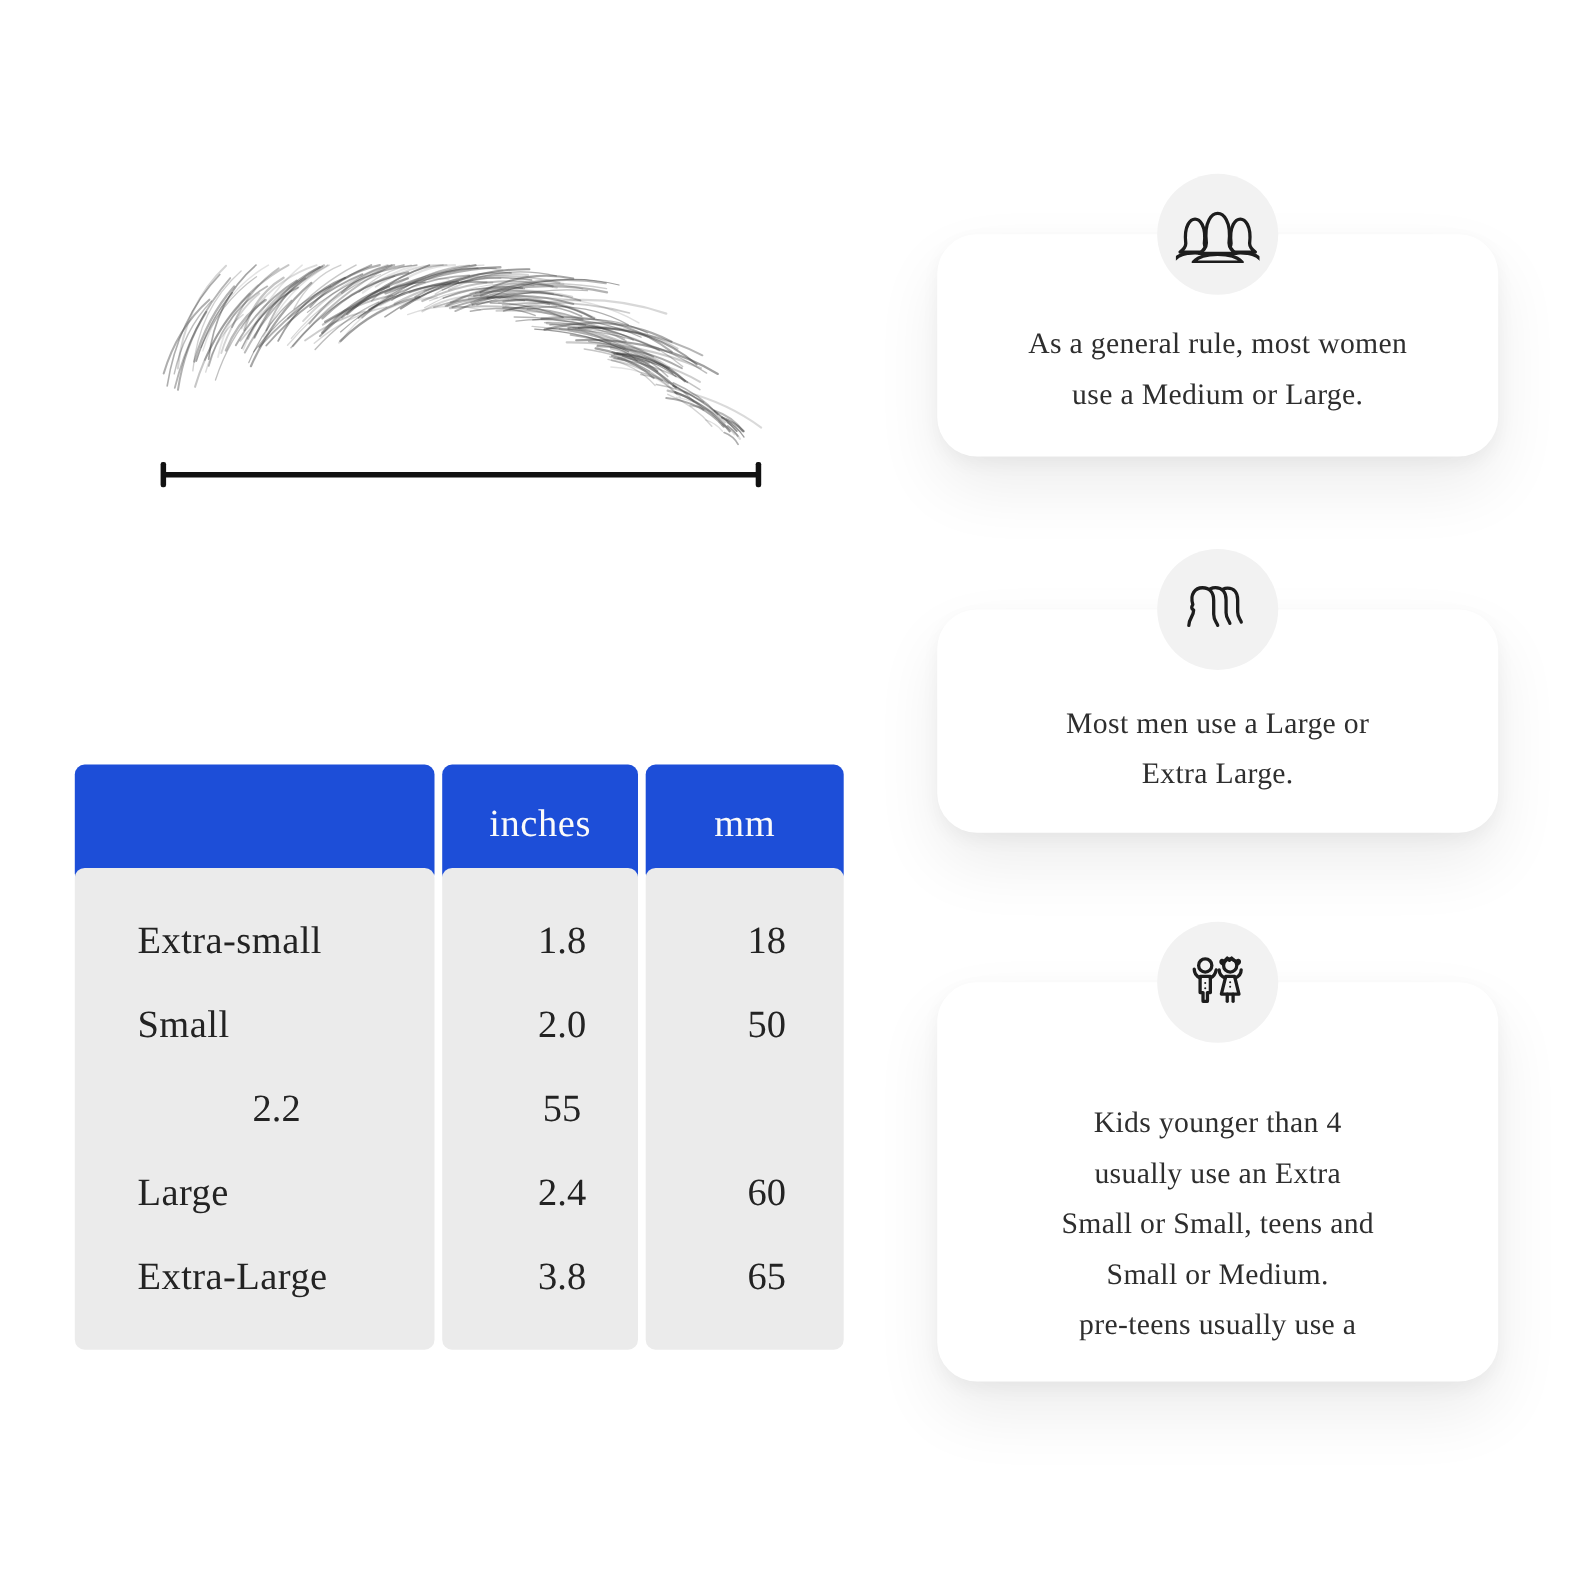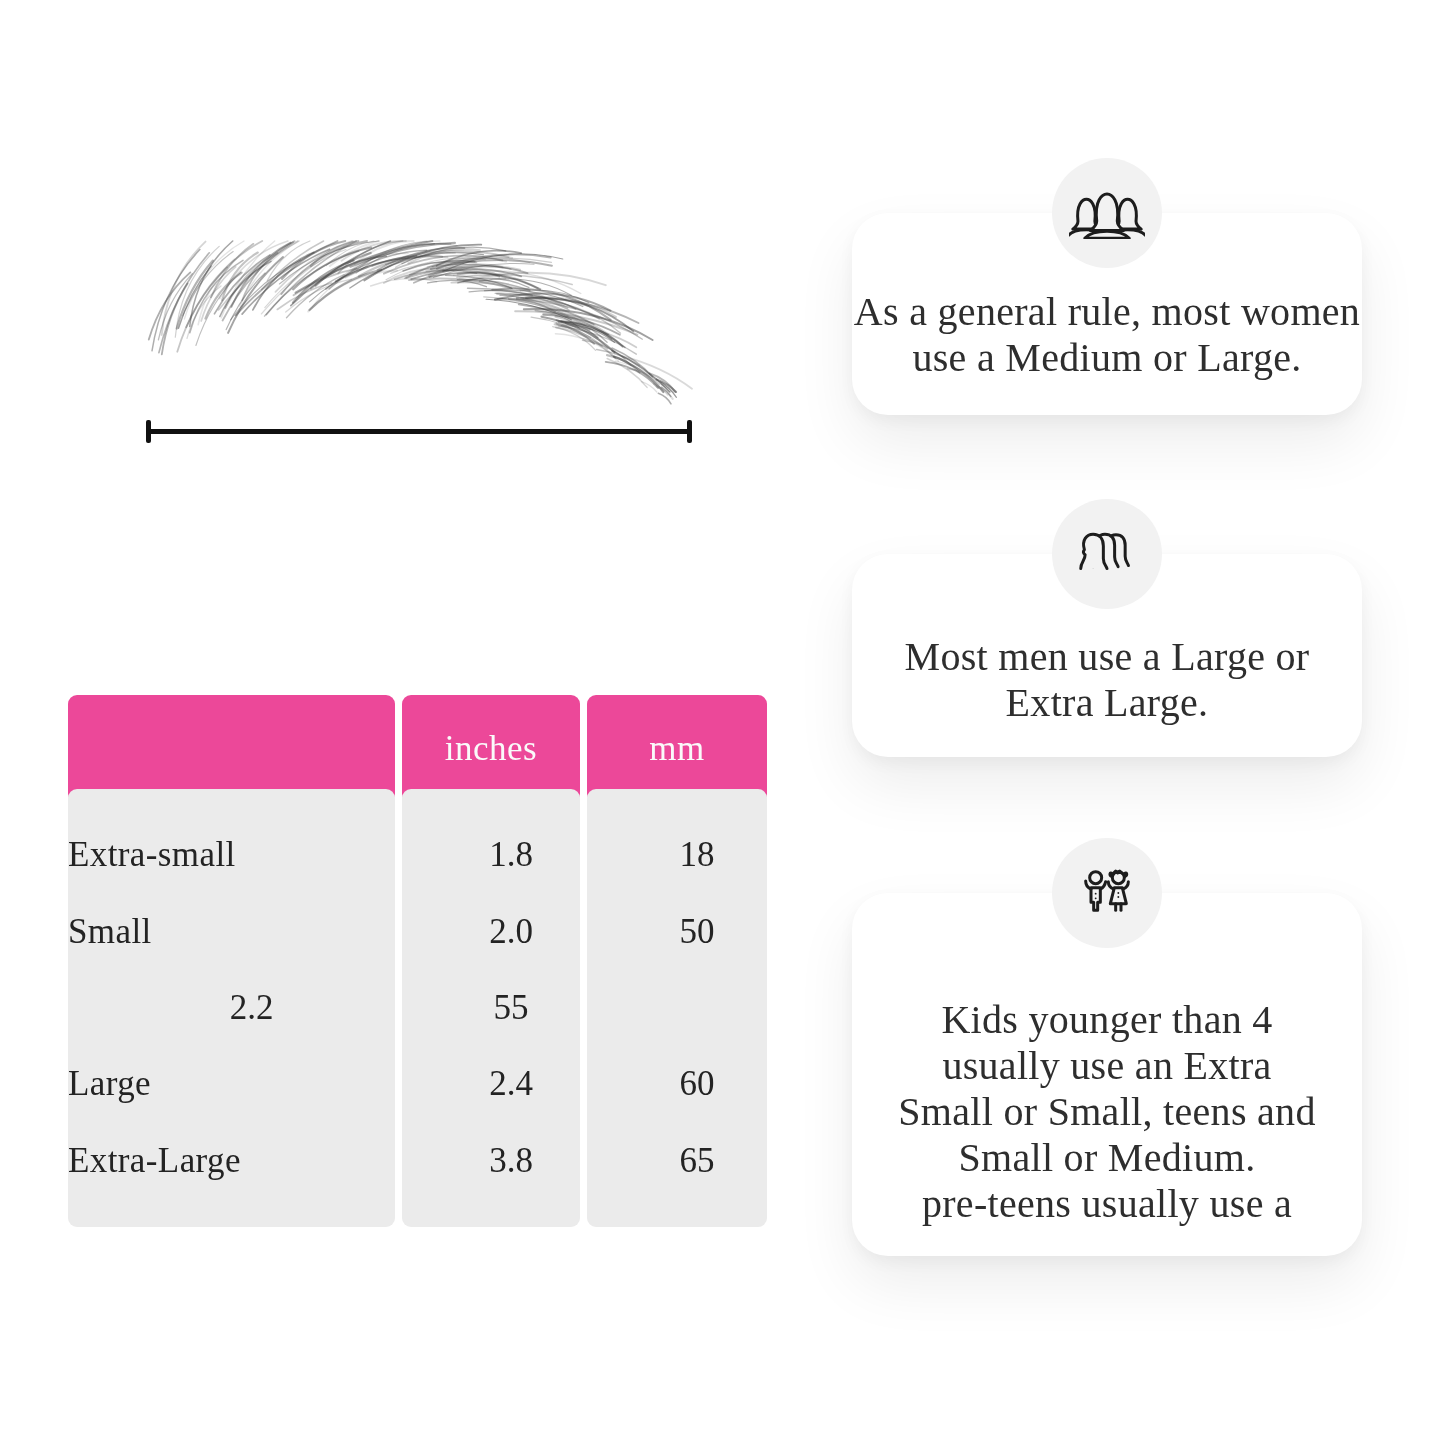--- a/index.html
+++ b/index.html
@@ -11,48 +11,48 @@
   .mline{position:absolute;left:146px;top:420px;width:546px;height:23px;}
   .mline .bar{position:absolute;left:2px;right:2px;top:9px;height:5px;background:#111;border-radius:2px;}
   .mline .cap{position:absolute;top:0;width:5px;height:23px;background:#111;border-radius:2px;}
   .mline .cap-l{left:0;}
   .mline .cap-r{right:0;}
 
   .caption{position:absolute;left:132px;top:500px;font-size:35px;line-height:54px;
            color:#2e2e2e;letter-spacing:0.4px;white-space:nowrap;}
 
   
-  .th{position:absolute;top:695px;height:108px;background:#ec4899;border-radius:9px;
+  .th{position:absolute;top:695px;height:108px;background:#1d4ed8;border-radius:9px;
       color:#fafafa;display:flex;align-items:center;justify-content:center;
       font-size:35px;letter-spacing:0.5px;}
   .th1{left:68px;width:327px;}
   .th2{left:402px;width:178px;}
   .th3{left:587px;width:180px;}
   .tc{position:absolute;top:789px;height:438px;background:#ebebeb;border-radius:9px;}
   .tc1{left:68px;width:327px;}
   .tc2{left:402px;width:178px;}
   .tc3{left:587px;width:180px;}
   .rows{position:absolute;left:68px;top:789px;width:699px;height:438px;
         display:flex;flex-direction:column;justify-content:space-evenly;padding:10px 0;box-sizing:border-box;}
   .row{display:grid;grid-template-columns:327px 178px 180px;column-gap:7px;align-items:center;}
-  .cell-label{font-size:35px;color:#232323;letter-spacing:0.4px;}
+  .cell-label{padding-left:57px;font-size:35px;color:#232323;letter-spacing:0.4px;}
   .cell-num{text-align:center;font-size:35px;color:#232323;padding-left:40px;}
 
   
   .card{position:absolute;left:852px;width:510px;background:#ffffff;border-radius:36px;
         box-shadow:0 28px 60px rgba(0,0,0,0.075), 0 6px 16px rgba(0,0,0,0.045);}
   .card1{top:213px;height:202px;}
   .card2{top:554px;height:203px;}
   .card3{top:893px;height:363px;}
   .icon-circle{position:absolute;left:50%;top:-55px;transform:translateX(-50%);
                width:110px;height:110px;border-radius:50%;background:#f2f2f2;
                display:flex;align-items:center;justify-content:center;}
   .icon-svg{display:block;}
   .icon-svg path,.icon-svg circle{vector-effect:non-scaling-stroke;}
-  .card-text{position:absolute;left:0;right:0;text-align:center;font-size:40px;
+  .card-text{position:absolute;left:0;right:0;text-align:center;font-size:27px;
              line-height:46px;color:#2e2e2e;letter-spacing:0.3px;}
   .card-text div{white-space:nowrap;}
   .ct1{top:76px;}
   .ct2{top:80px;}
   .ct3{top:104px;}
 </style>
 </head>
 <body>
 
 <div class="canvas">

